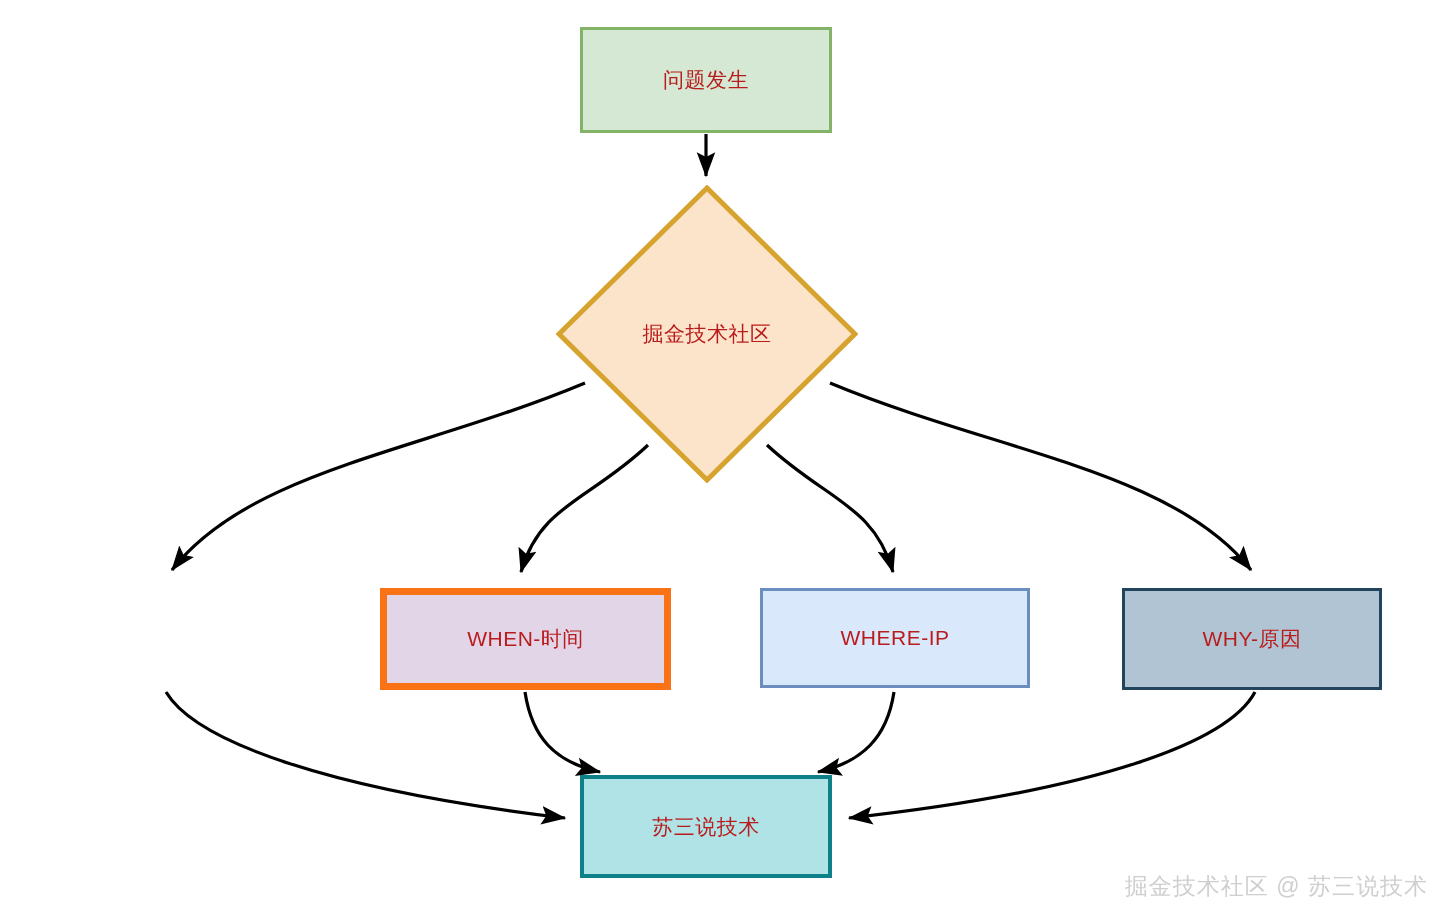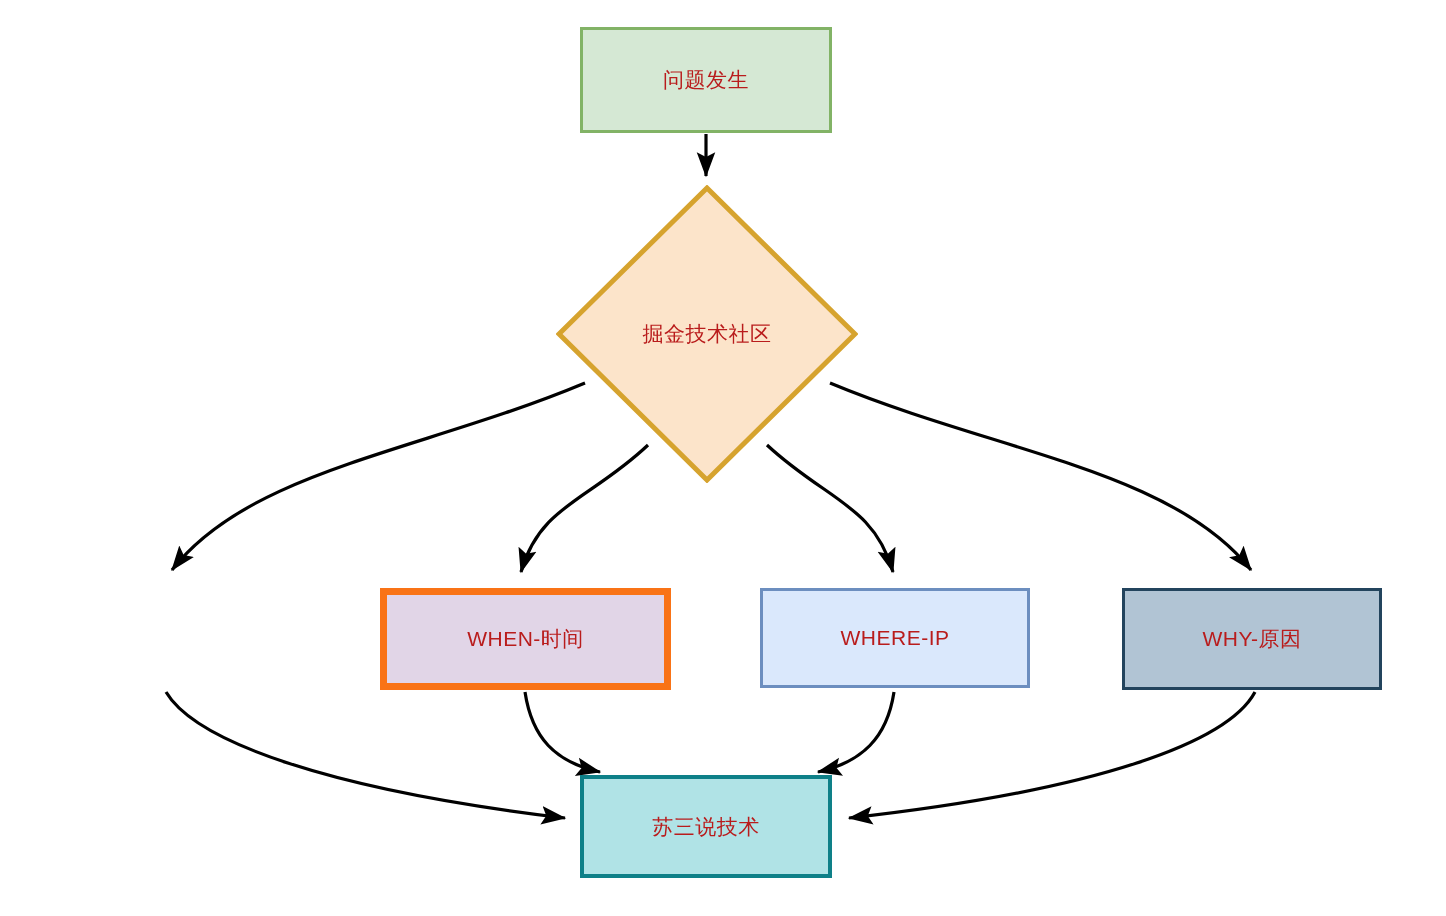--- a/index.html
+++ b/index.html
@@ -165,14 +165,15 @@
   </div>
 
   <div class="node node-why">
     <span>WHY-原因</span>
   </div>
 
   <div class="node node-end">
     <span>苏三说技术</span>
   </div>
 
+  <div class="watermark">掘金技术社区 @ 苏三说技术</div>
 
 </div>
 
 </body></html>

